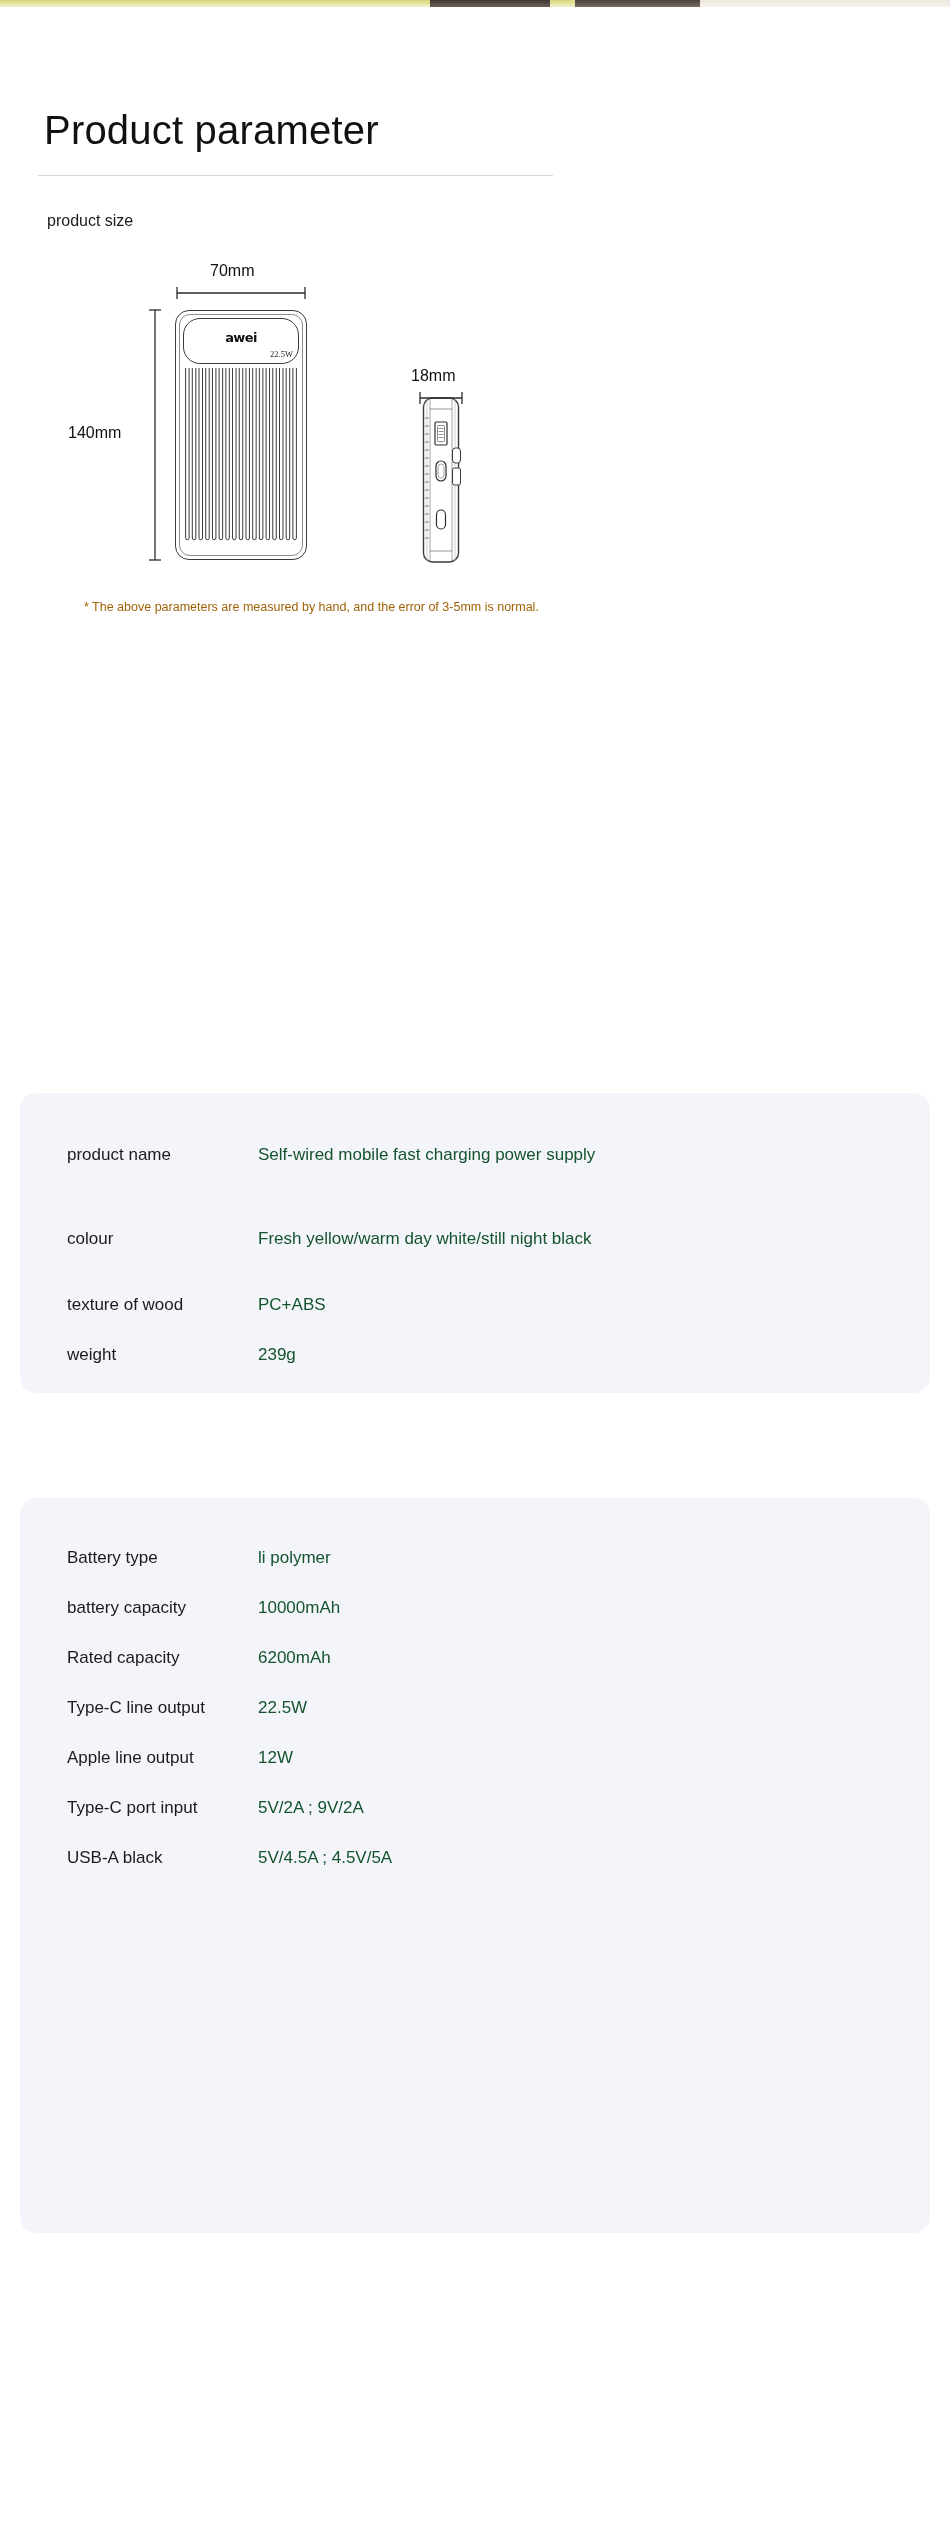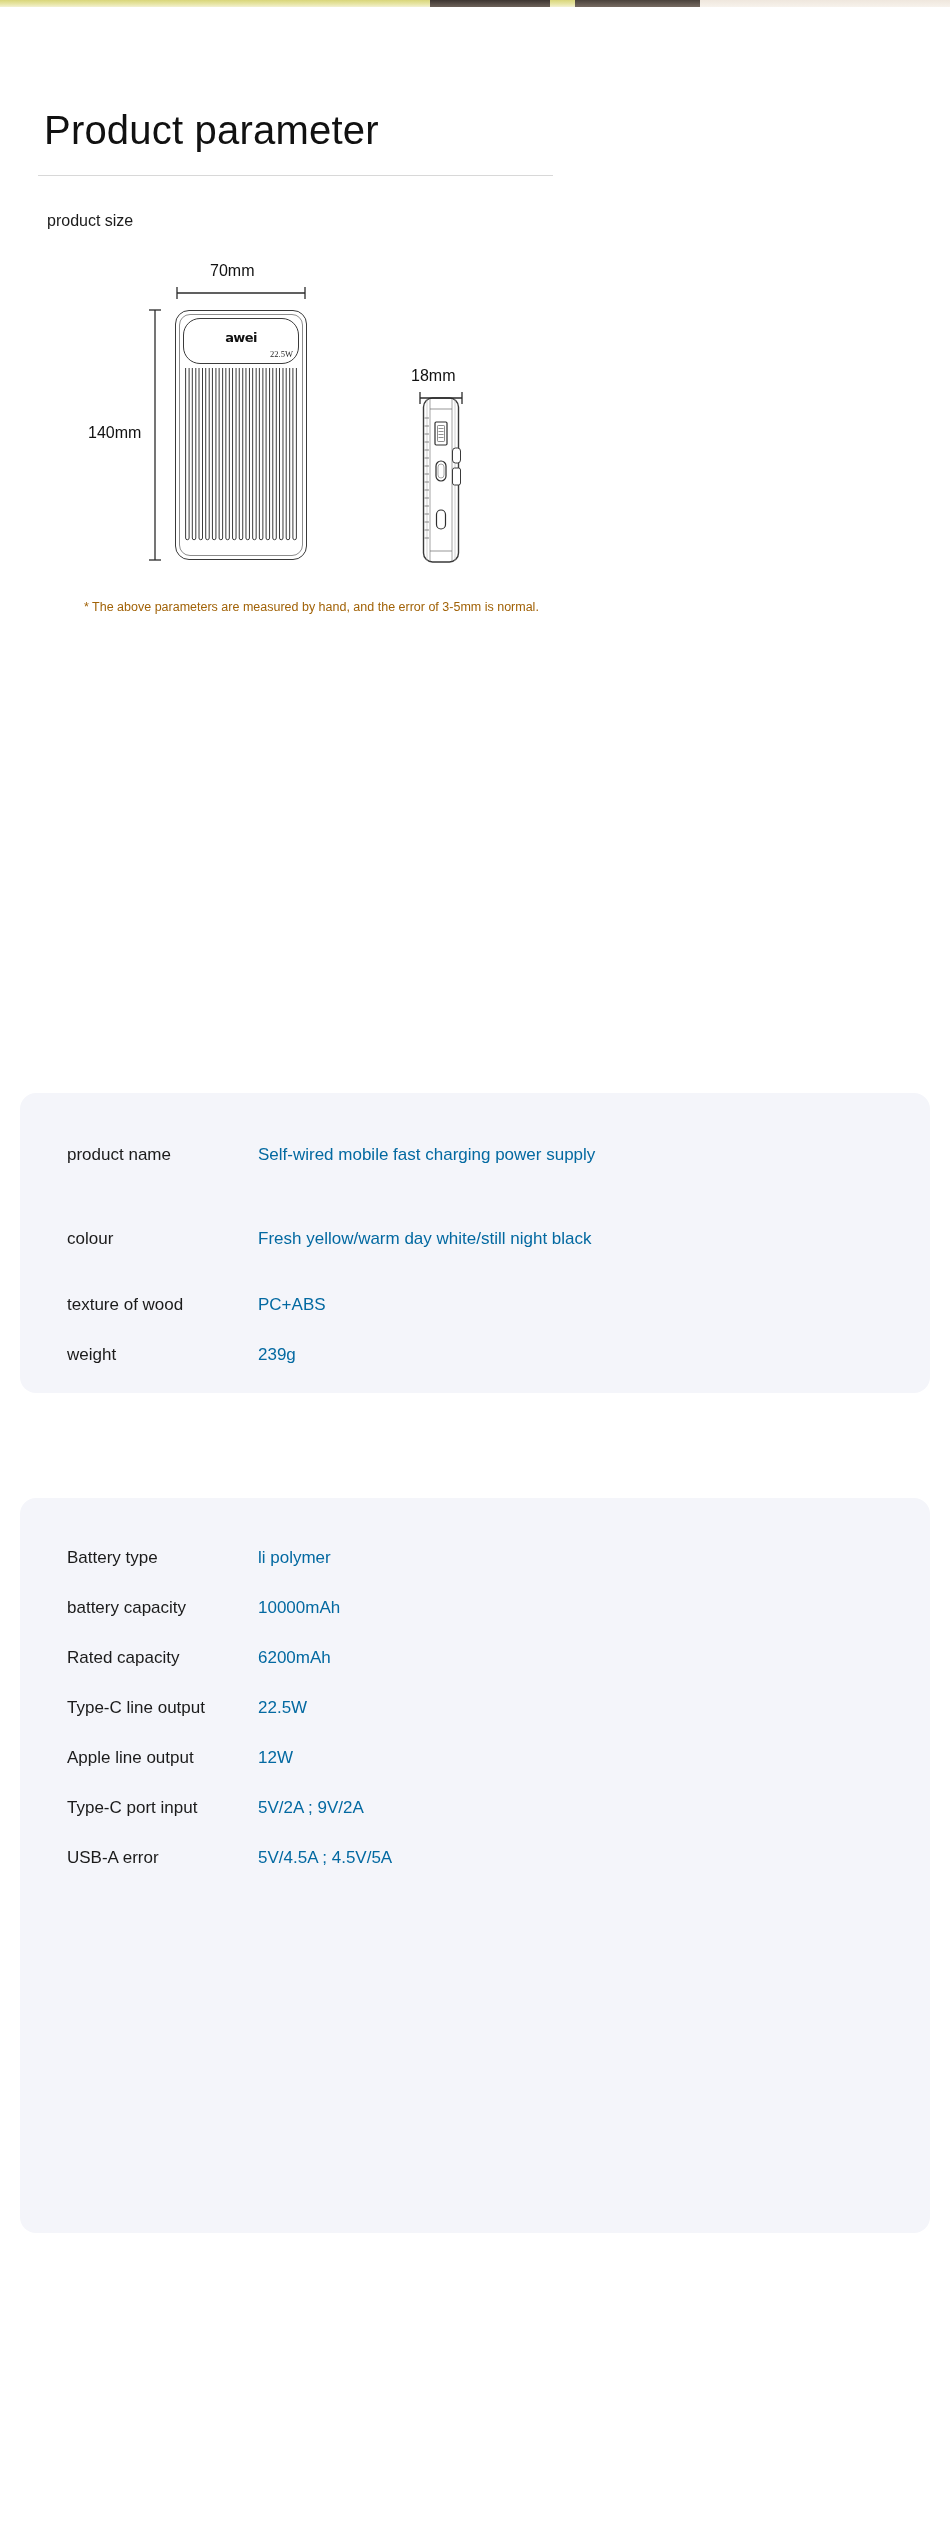--- a/index.html
+++ b/index.html
@@ -145,21 +145,21 @@
   
   .dim-layer { position: absolute; left: 0; top: 0; width: 950px; height: 1000px; pointer-events: none; }
   .dim-text {
     position: absolute;
     font-size: 16px;
     color: #111111;
     font-family: "Liberation Sans", sans-serif;
     white-space: nowrap;
   }
   .dim-70  { left: 210px; top: 262px; }
-  .dim-140 { left: 88px;  top: 424px; }
+  .dim-140 { left: 68px;  top: 424px; }
   .dim-18  { left: 411px; top: 367px; }
 
   
   .footnote {
     position: absolute;
     left: 84px;
     top: 600px;
     font-size: 12.5px;
     color: #a16207;
     white-space: nowrap;
@@ -191,21 +191,21 @@
     font-weight: 400;
     color: #1b1b1b;
     white-space: nowrap;
   }
   .spec-val {
     position: absolute;
     left: 238px;
     top: 0;
     font-size: 17px;
     font-weight: 400;
-    color: #0369a1;
+    color: #14532d;
     white-space: nowrap;
   }
   #spec-card-general .spec-val { left: 238px; }
 </style>
 </head>
 <body>
 
 <div class="page">
 
   <div class="top-sliver">
@@ -375,18 +375,18 @@
       </div>
       <div class="spec-row" style="top: 250px;">
         <div class="spec-key">Apple line output</div>
         <div class="spec-val">12W</div>
       </div>
       <div class="spec-row" style="top: 300px;">
         <div class="spec-key">Type-C port input</div>
         <div class="spec-val">5V/2A ; 9V/2A</div>
       </div>
       <div class="spec-row" style="top: 350px;">
-        <div class="spec-key">USB-A error</div>
+        <div class="spec-key">USB-A black</div>
         <div class="spec-val">5V/4.5A ; 4.5V/5A</div>
       </div>
     </div>
 
 </div>
 
 </body></html>

